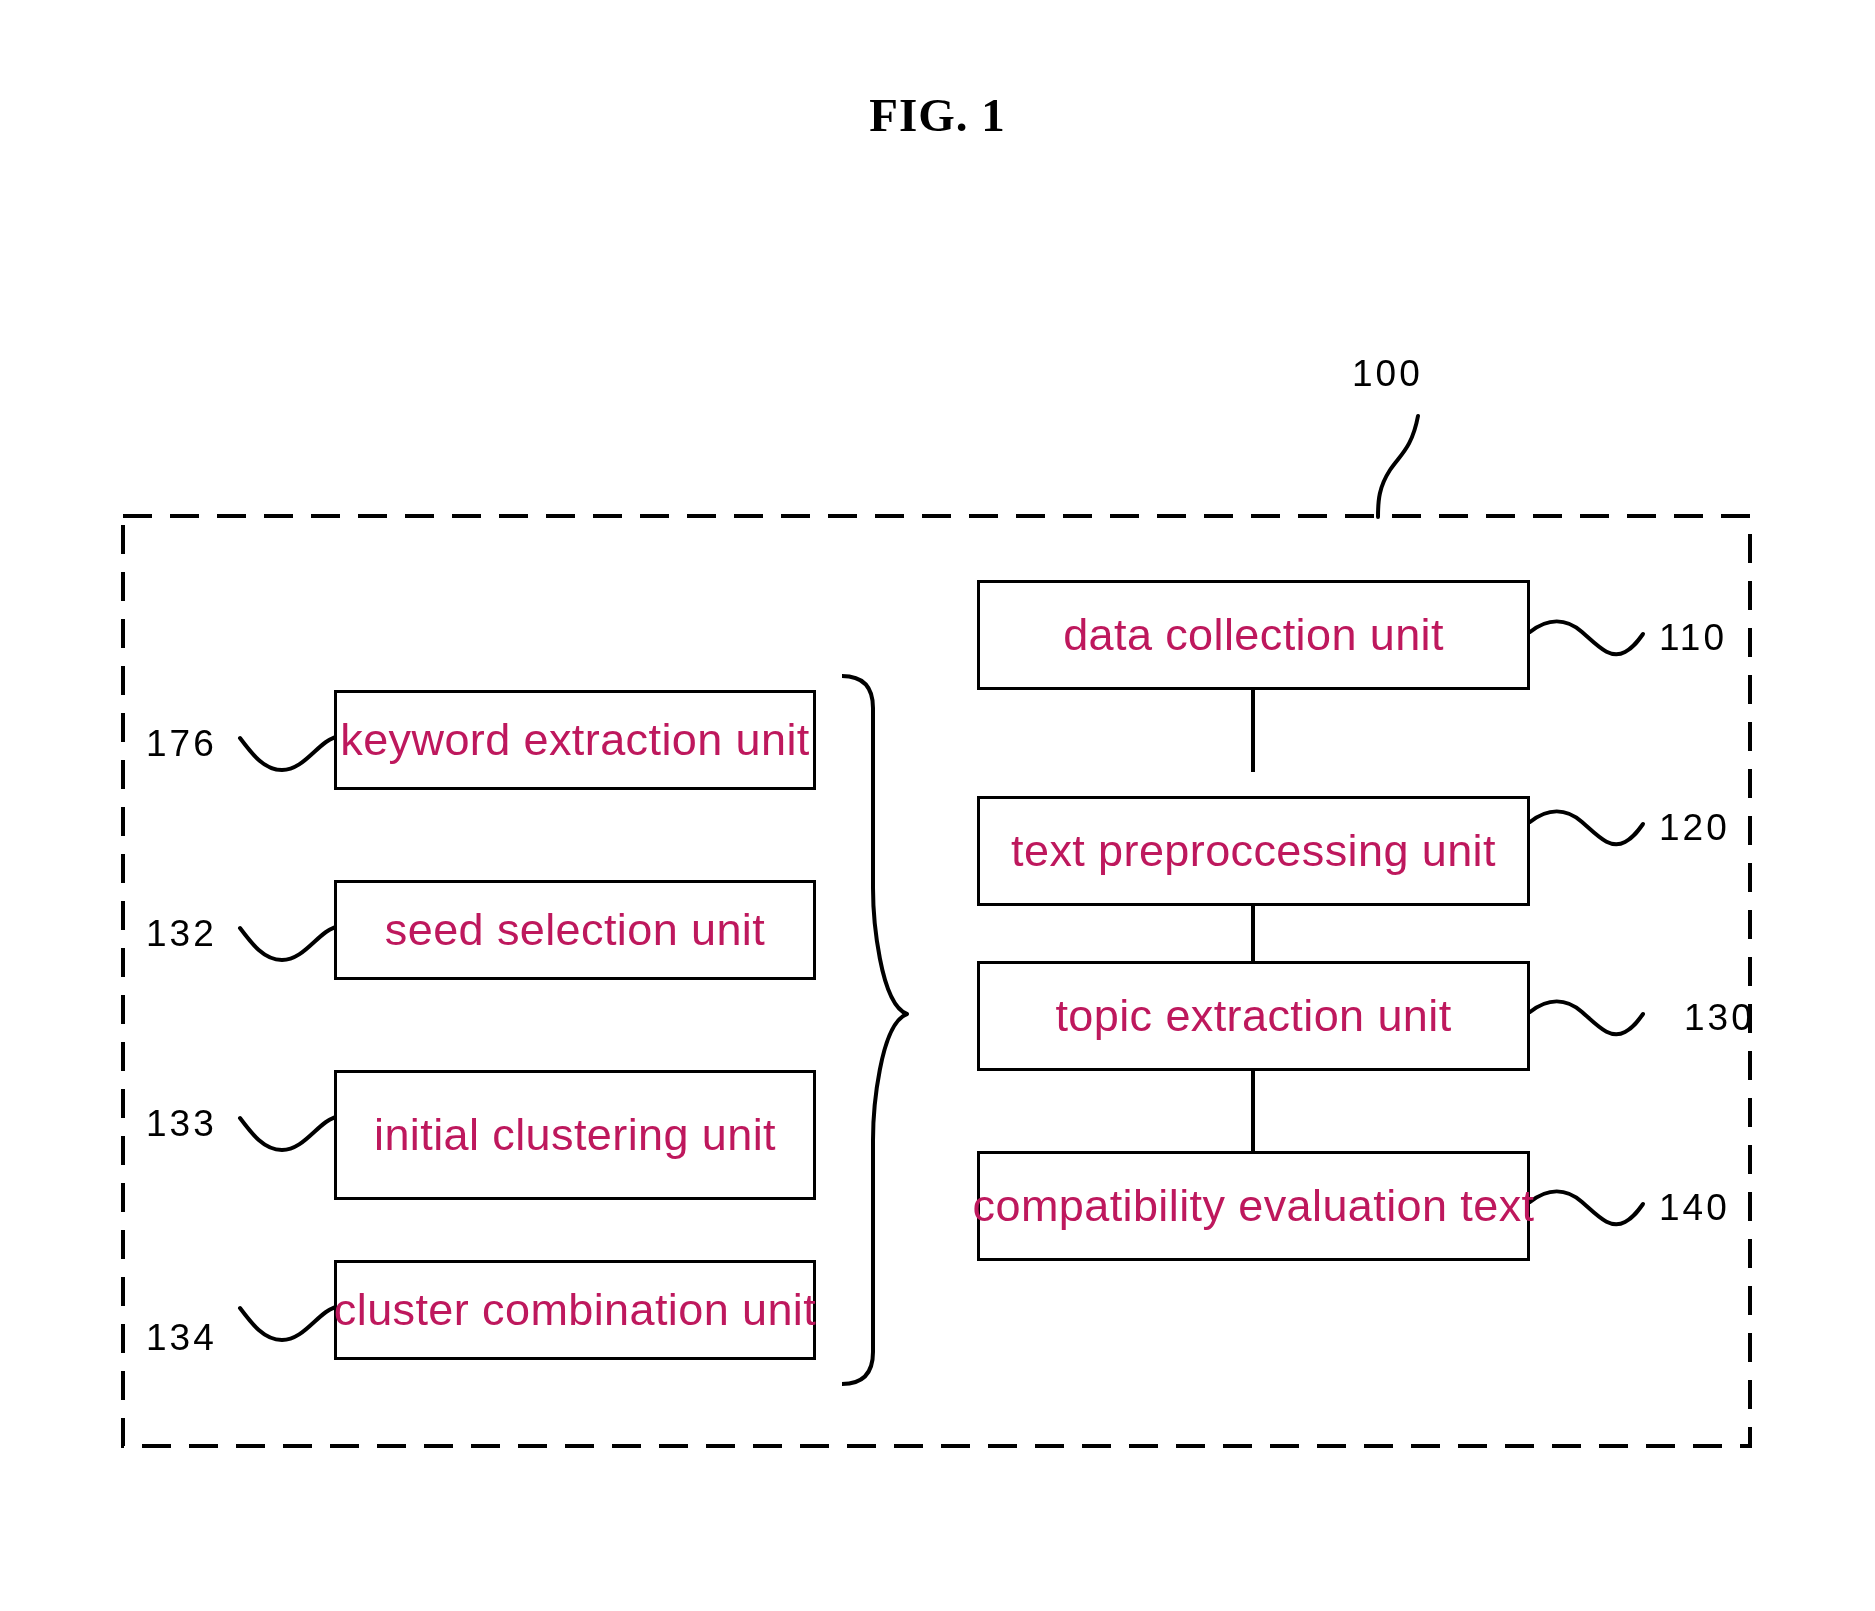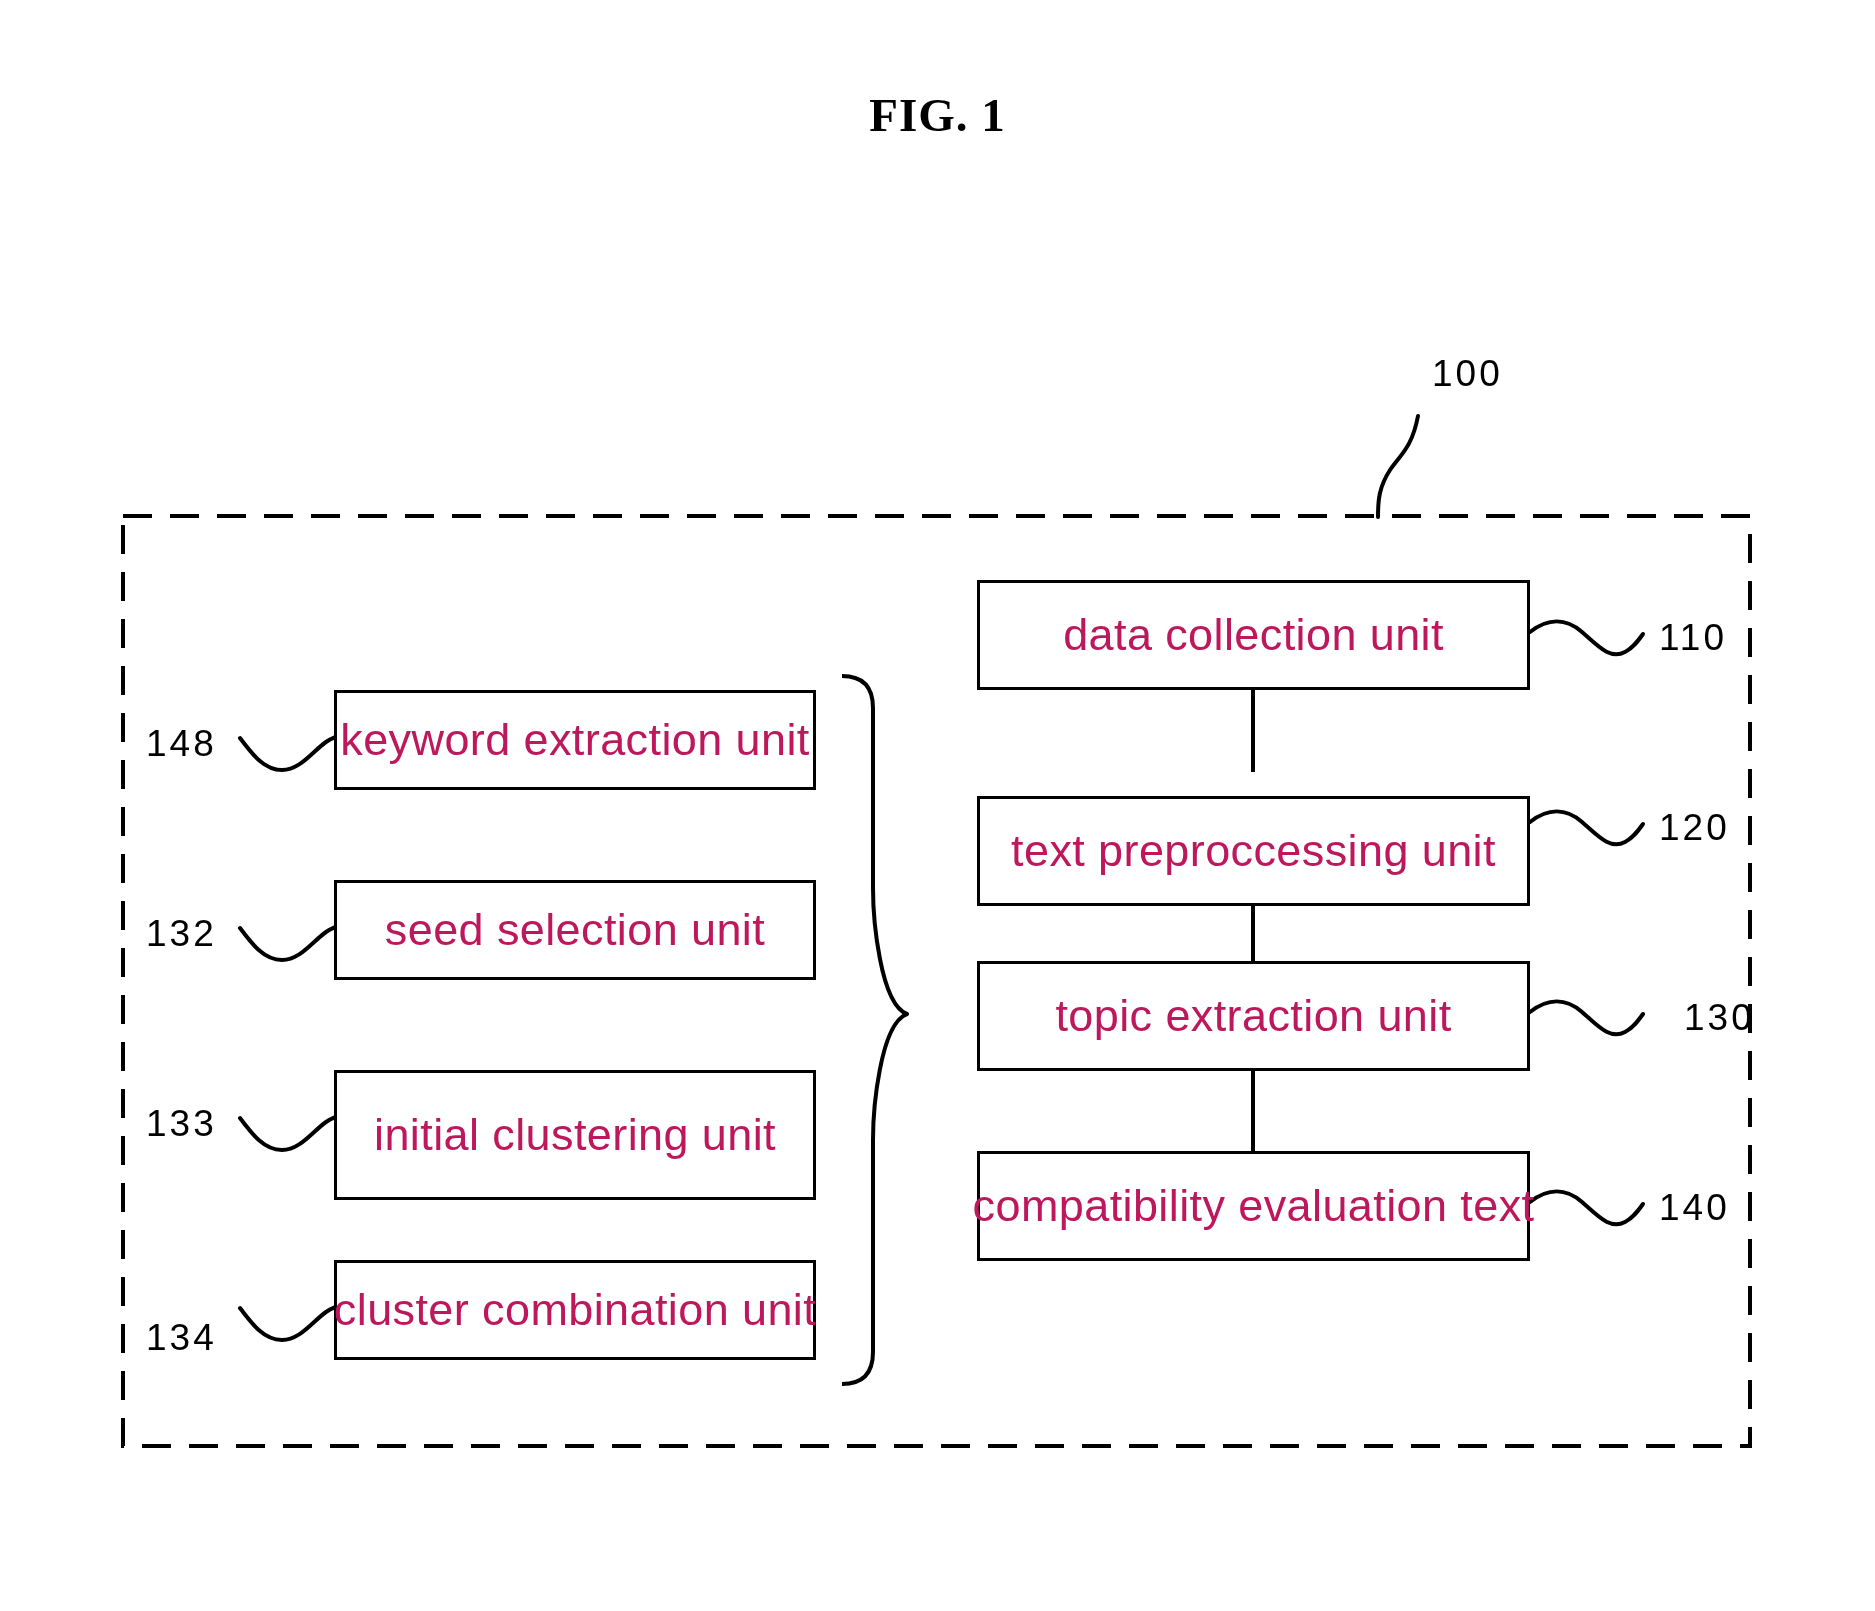--- a/index.html
+++ b/index.html
@@ -123,23 +123,23 @@
 </div>
 
 <div class="unit-box" style="left:334px; top:1070px; width:482px; height:130px;">
   <span class="unit-label">initial clustering unit</span>
 </div>
 
 <div class="unit-box" style="left:334px; top:1260px; width:482px; height:100px;">
   <span class="unit-label">cluster combination unit</span>
 </div>
 
-<div class="ref-num" style="left:1432px; top:353px;text-align:center;">100</div>
+<div class="ref-num" style="left:1352px; top:353px;text-align:center;">100</div>
 
 <div class="ref-num" style="left:1659px; top:617px;">110</div>
 <div class="ref-num" style="left:1659px; top:807px;">120</div>
 <div class="ref-num" style="left:1684px; top:997px;">130</div>
 <div class="ref-num" style="left:1659px; top:1187px;">140</div>
 
-<div class="ref-num left-ref" style="left:146px; top:723px;">148</div>
+<div class="ref-num left-ref" style="left:146px; top:723px;">176</div>
 <div class="ref-num left-ref" style="left:146px; top:913px;">132</div>
 <div class="ref-num left-ref" style="left:146px; top:1103px;">133</div>
 <div class="ref-num left-ref" style="left:146px; top:1293px;margin-top:24px;">134</div>
 
 </body></html>

